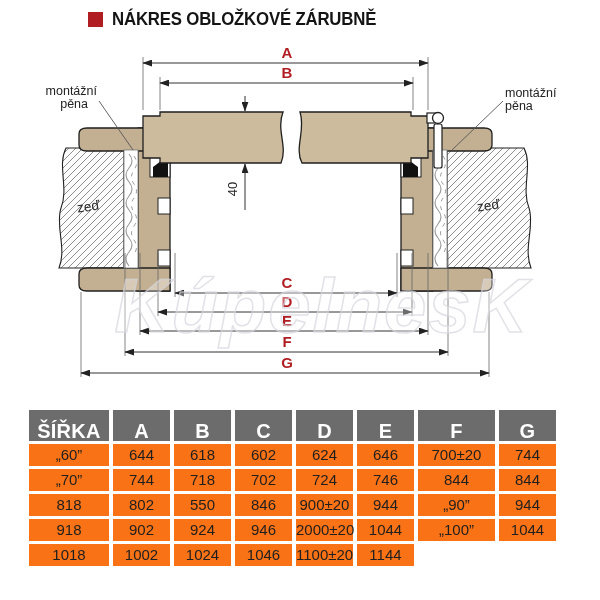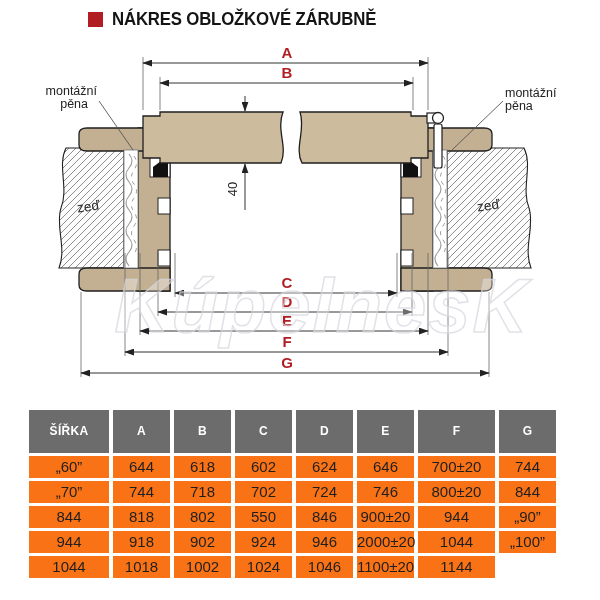--- a/index.html
+++ b/index.html
@@ -6,22 +6,22 @@
   body{width:600px;height:600px;background:#ffffff;position:relative;
        font-family:"Liberation Sans",sans-serif;overflow:hidden}
   .title-row{position:absolute;top:9px;left:88px;display:flex;align-items:center;gap:9px}
   .bullet{width:15px;height:15px;background:#b01e23;flex:0 0 auto}
   .page-title{font-size:17.5px;font-weight:bold;color:#141414;margin:0;letter-spacing:-0.2px;
               transform:scaleX(.96);transform-origin:left center;white-space:nowrap}
   svg.diagram{position:absolute;top:0;left:0}
   .tbl{position:absolute;left:29px;top:410px;display:grid;
        grid-template-columns:80px 57px 57px 57px 57px 57px 77px 57px;
        column-gap:4px;row-gap:3px}
-  .th{background:#6c6c6c;color:#ffffff;font-weight:bold;font-size:12px;
-      text-align:center;line-height:43px;height:43px;letter-spacing:.3px}
+  .th{background:#6c6c6c;color:#ffffff;font-weight:bold;font-size:20px;
+      text-align:center;line-height:43px;height:31px;letter-spacing:.3px}
   .td{background:#f97316;color:#1f1f1f;font-size:15px;text-align:center;
       line-height:22px;height:22px}
 </style>
 </head>
 <body>
 
 <svg class="diagram" width="600" height="410" viewBox="0 0 600 410">
   <defs>
     <pattern id="hatch" width="7" height="7" patternUnits="userSpaceOnUse">
       <rect width="7" height="7" fill="#fcfcfc"></rect>
@@ -151,21 +151,20 @@
   <div class="td">646</div>
   <div class="td">700±20</div>
   <div class="td">744</div>
 
   <div class="td">„70”</div>
   <div class="td">744</div>
   <div class="td">718</div>
   <div class="td">702</div>
   <div class="td">724</div>
   <div class="td">746</div>
-  <div class="td">800±20</div>
   <div class="td">844</div>
 
   <div class="td">844</div>
   <div class="td">818</div>
   <div class="td">802</div>
   <div class="td">550</div>
   <div class="td">846</div>
   <div class="td">900±20</div>
   <div class="td">944</div>
 

